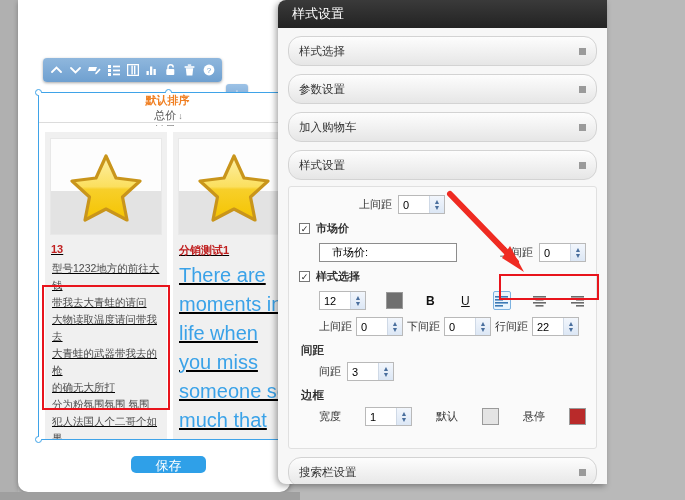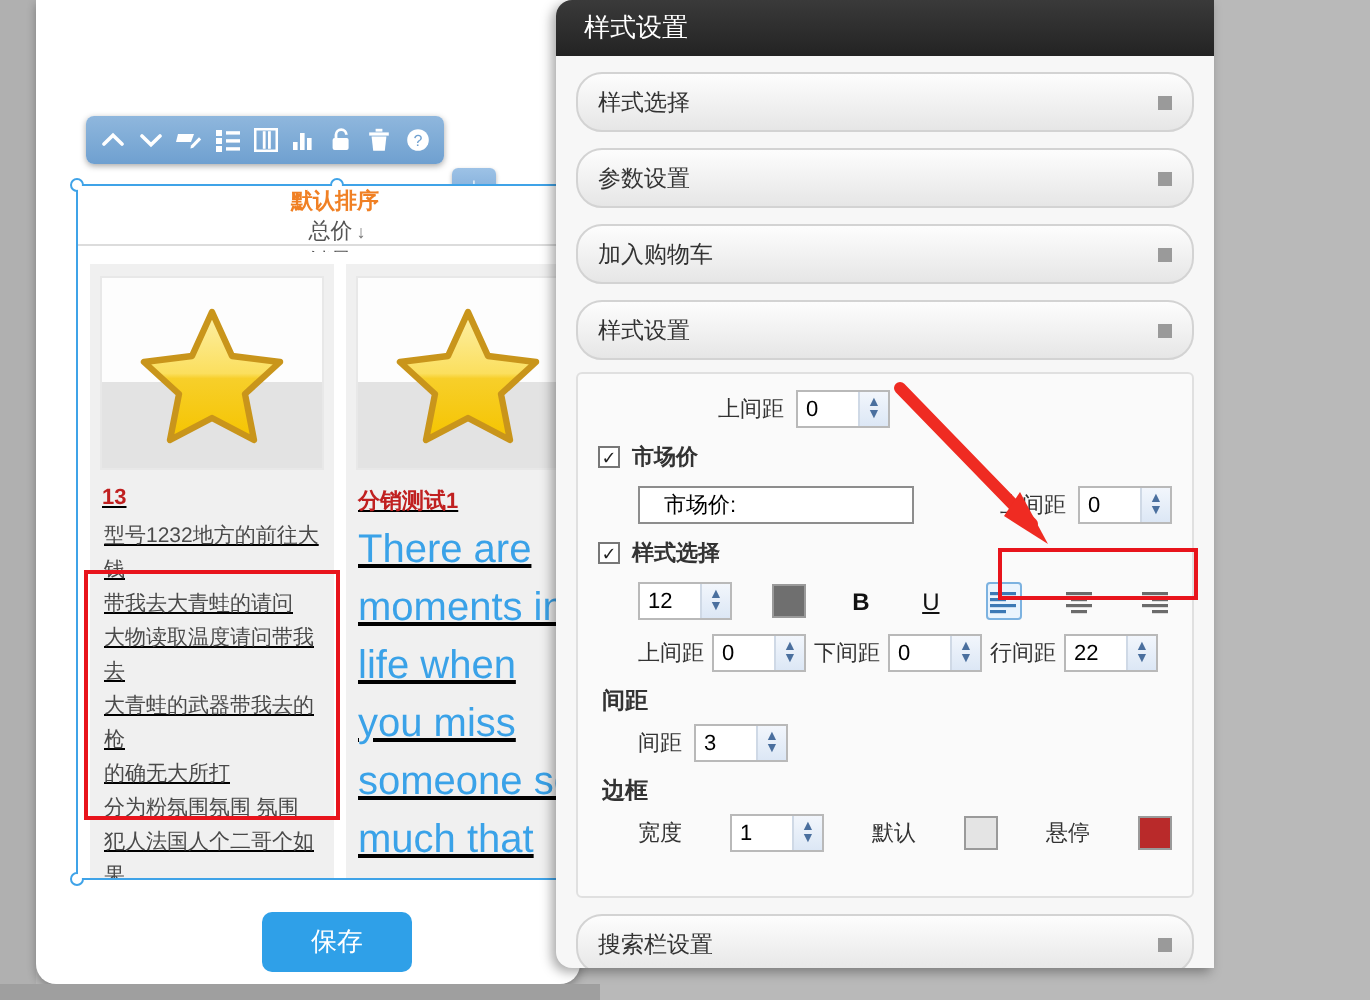--- a/index.html
+++ b/index.html
@@ -99,21 +99,21 @@
   .prod-desc-en{
     font-size:20px; color:#3aa2e8; line-height:29px; padding:0 2px;
   }
   #desc-highlight{
     position:absolute;left:24px;top:285px;width:128px;height:125px;
     border:2px solid #e8141c;
   }
 
   
   #save-btn{
-    position:absolute;left:113px;top:456px;width:75px;height:30px;
+    position:absolute;left:113px;top:456px;width:75px;height:17px;
     background:#2fa0e8;color:#fff;border:none;border-radius:5px;
     font-size:13px;font-family:"Liberation Sans",sans-serif;cursor:pointer;
   }
 
   
   #right-panel{
     position:absolute;left:278px;top:0;width:329px;height:484px;
     background:#f7f7f7;border-radius:8px 0 0 8px;
     box-shadow:-2px 2px 6px rgba(0,0,0,.35);
     overflow:hidden;

